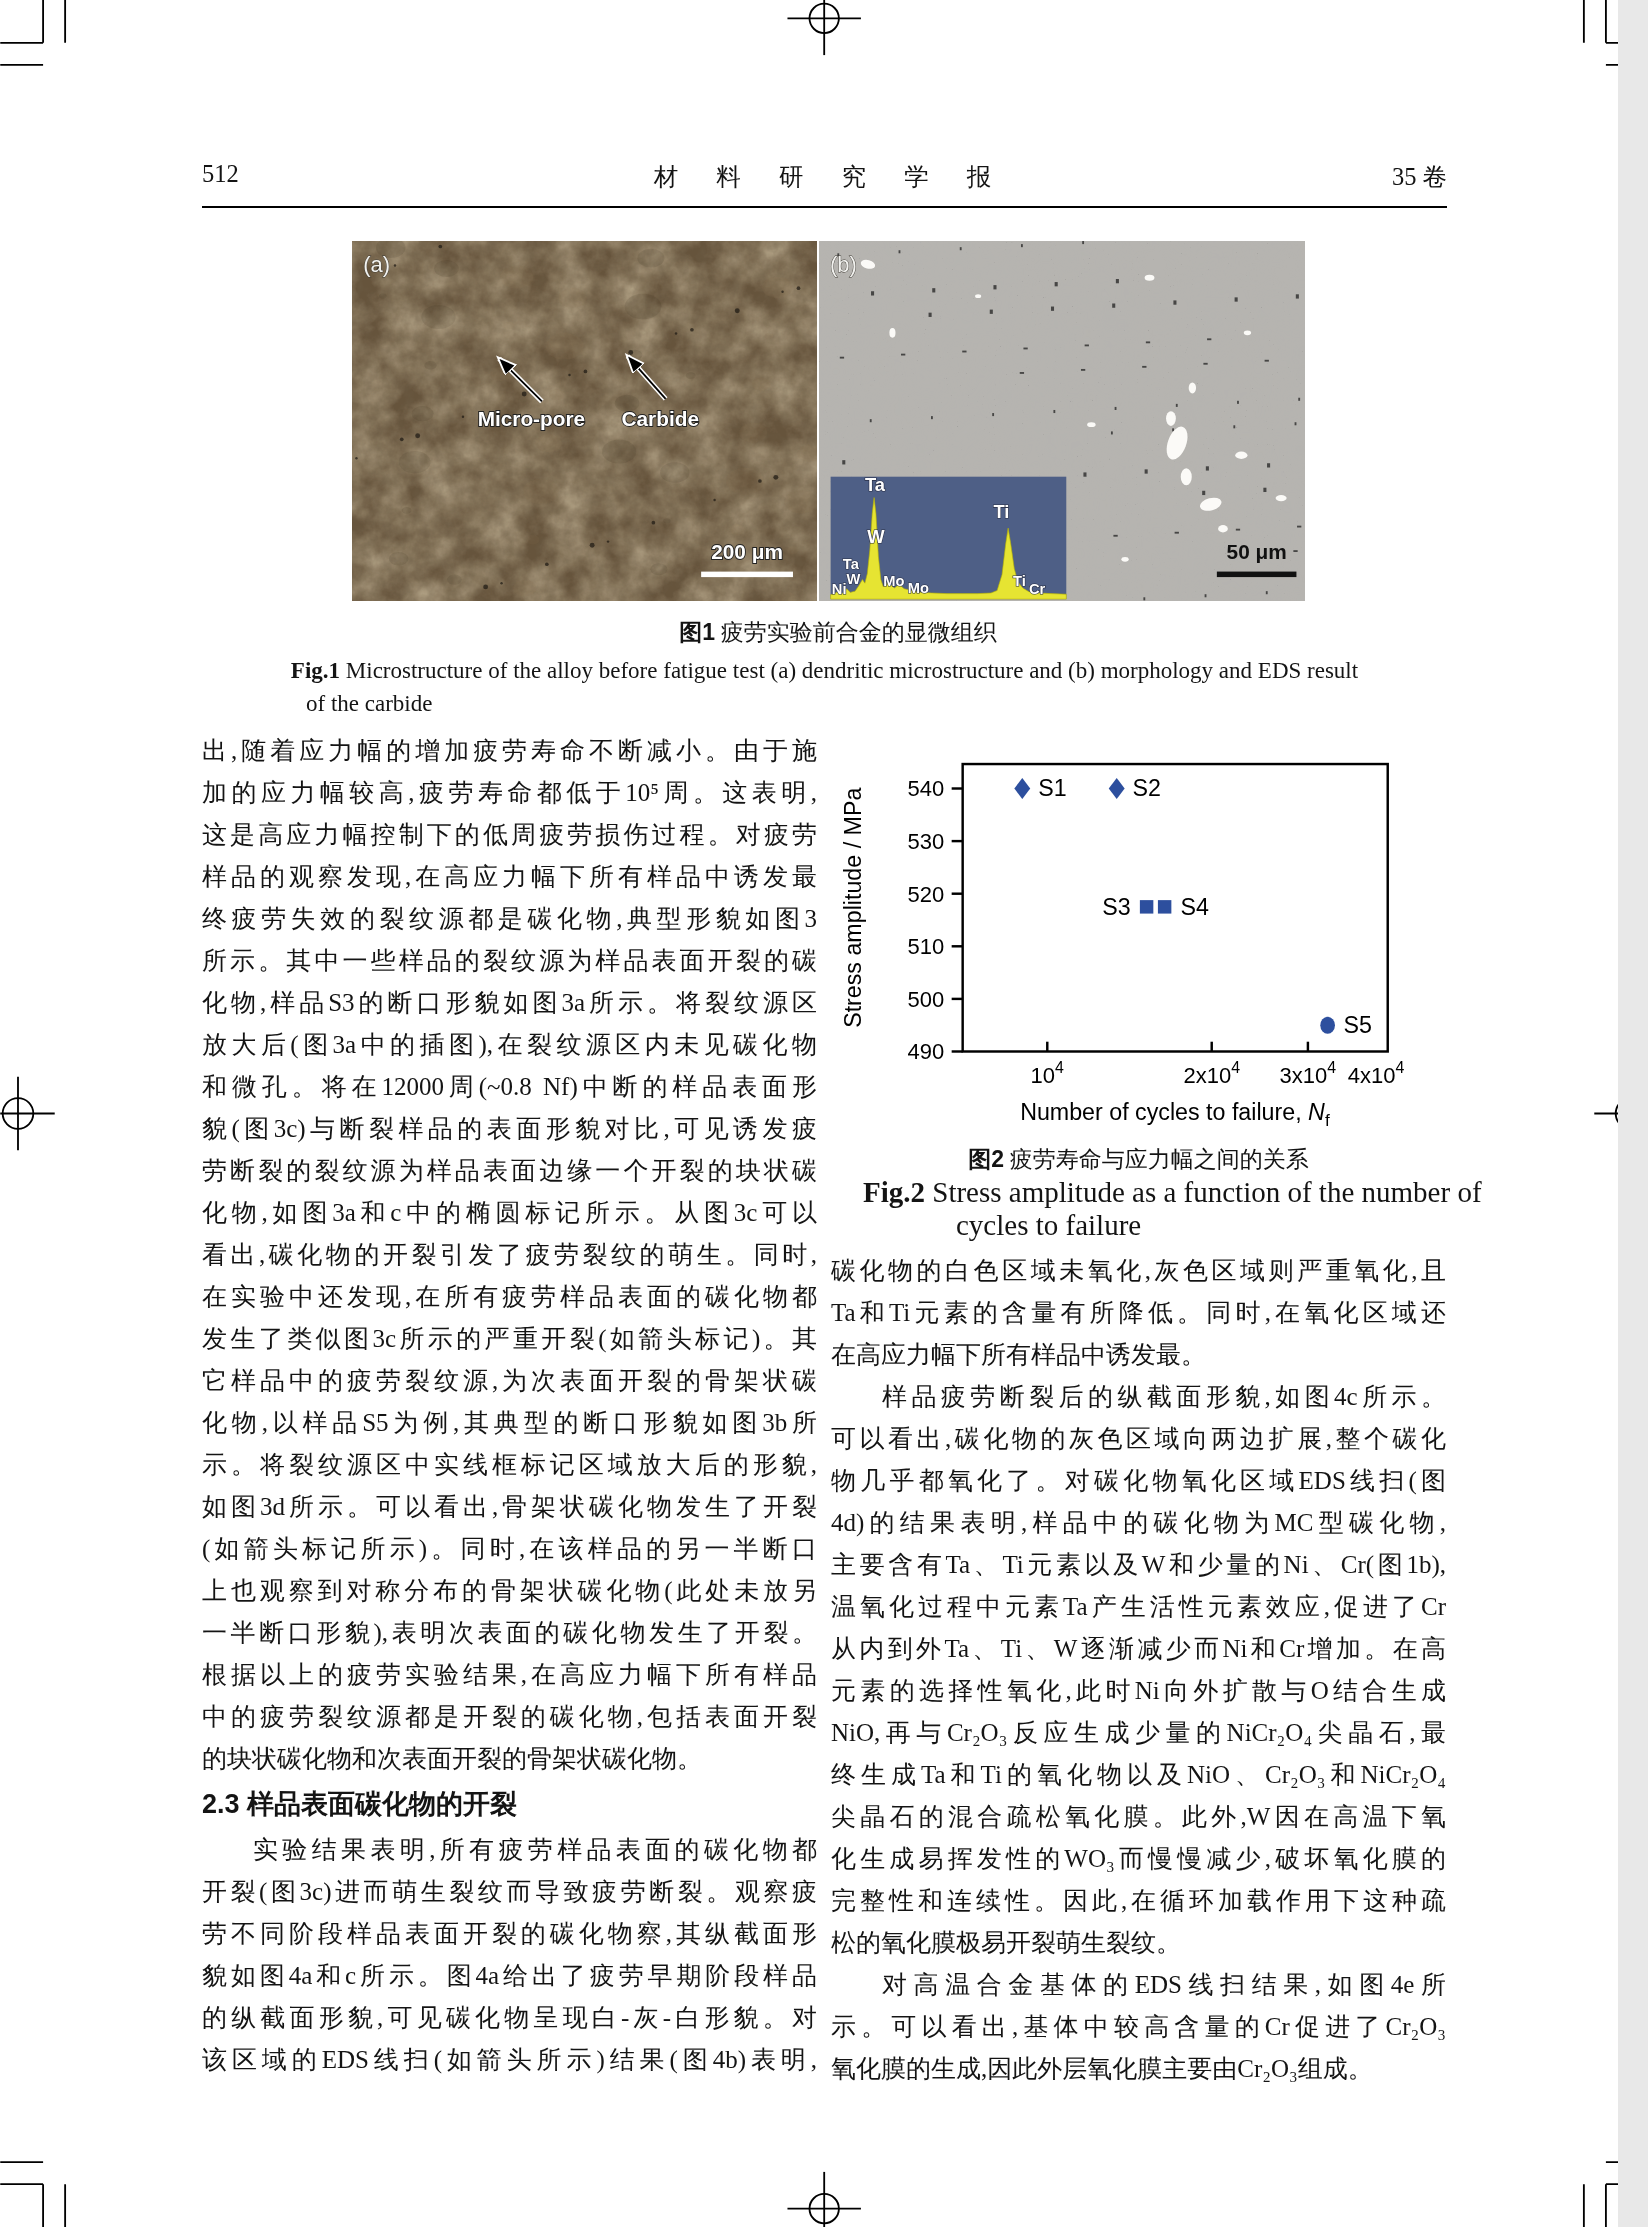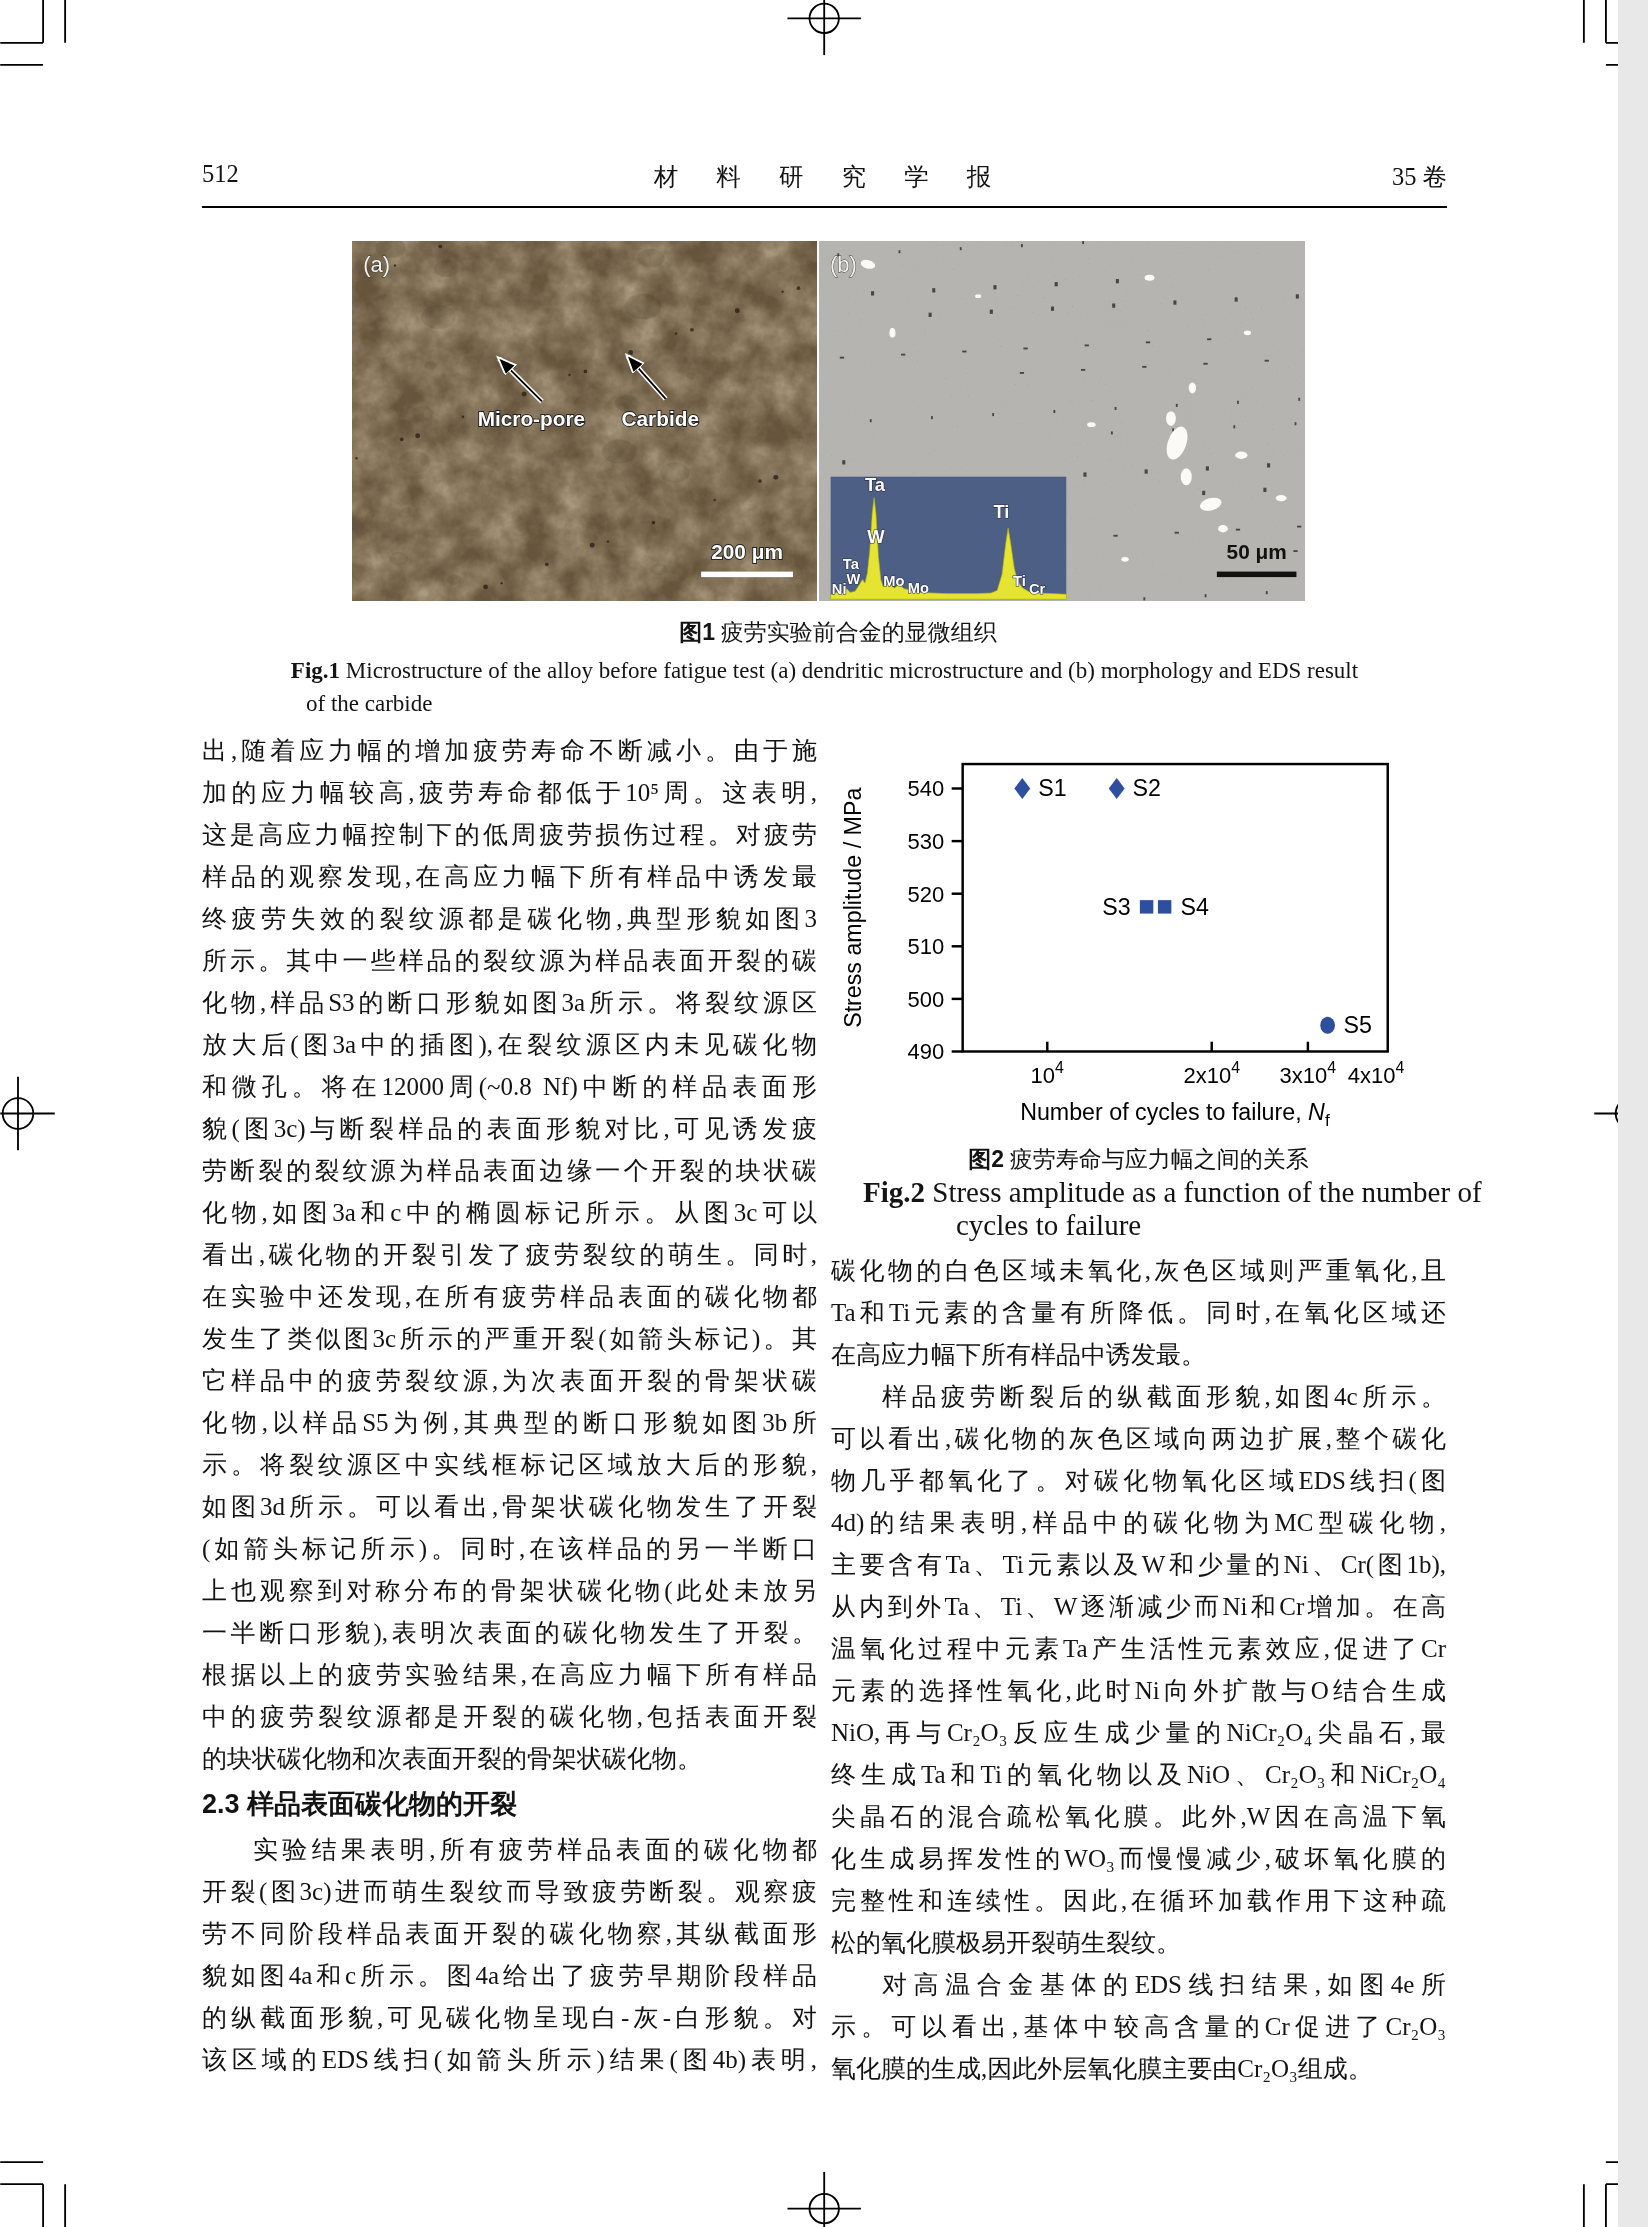--- a/index.html
+++ b/index.html
@@ -400,22 +400,22 @@
 
     <div style="margin-top:8.6px;">
         <div class="rline">碳化物的白色区域未氧化,灰色区域则严重氧化,且</div>
         <div class="rline">Ta和Ti元素的含量有所降低。同时,在氧化区域还</div>
         <div class="rline end">在高应力幅下所有样品中诱发最。</div>
         <div class="rline indent">样品疲劳断裂后的纵截面形貌,如图4c所示。</div>
         <div class="rline">可以看出,碳化物的灰色区域向两边扩展,整个碳化</div>
         <div class="rline">物几乎都氧化了。对碳化物氧化区域EDS线扫(图</div>
         <div class="rline">4d)的结果表明,样品中的碳化物为MC型碳化物,</div>
         <div class="rline">主要含有Ta、Ti元素以及W和少量的Ni、Cr(图1b),</div>
+        <div class="rline">温氧化过程中元素Ta产生活性元素效应,促进了Cr</div>
         <div class="rline">从内到外Ta、Ti、W逐渐减少而Ni和Cr增加。在高</div>
-        <div class="rline">温氧化过程中元素Ta产生活性元素效应,促进了Cr</div>
         <div class="rline">元素的选择性氧化,此时Ni向外扩散与O结合生成</div>
         <div class="rline">NiO,再与Cr₂O₃反应生成少量的NiCr₂O₄尖晶石,最</div>
         <div class="rline">终生成Ta和Ti的氧化物以及NiO、Cr₂O₃和NiCr₂O₄</div>
         <div class="rline">尖晶石的混合疏松氧化膜。此外,W因在高温下氧</div>
         <div class="rline">化生成易挥发性的WO₃而慢慢减少,破坏氧化膜的</div>
         <div class="rline">完整性和连续性。因此,在循环加载作用下这种疏</div>
         <div class="rline end">松的氧化膜极易开裂萌生裂纹。</div>
         <div class="rline indent">对高温合金基体的EDS线扫结果,如图4e所</div>
         <div class="rline">示。可以看出,基体中较高含量的Cr促进了Cr₂O₃</div>
         <div class="rline end">氧化膜的生成,因此外层氧化膜主要由Cr₂O₃组成。</div>

